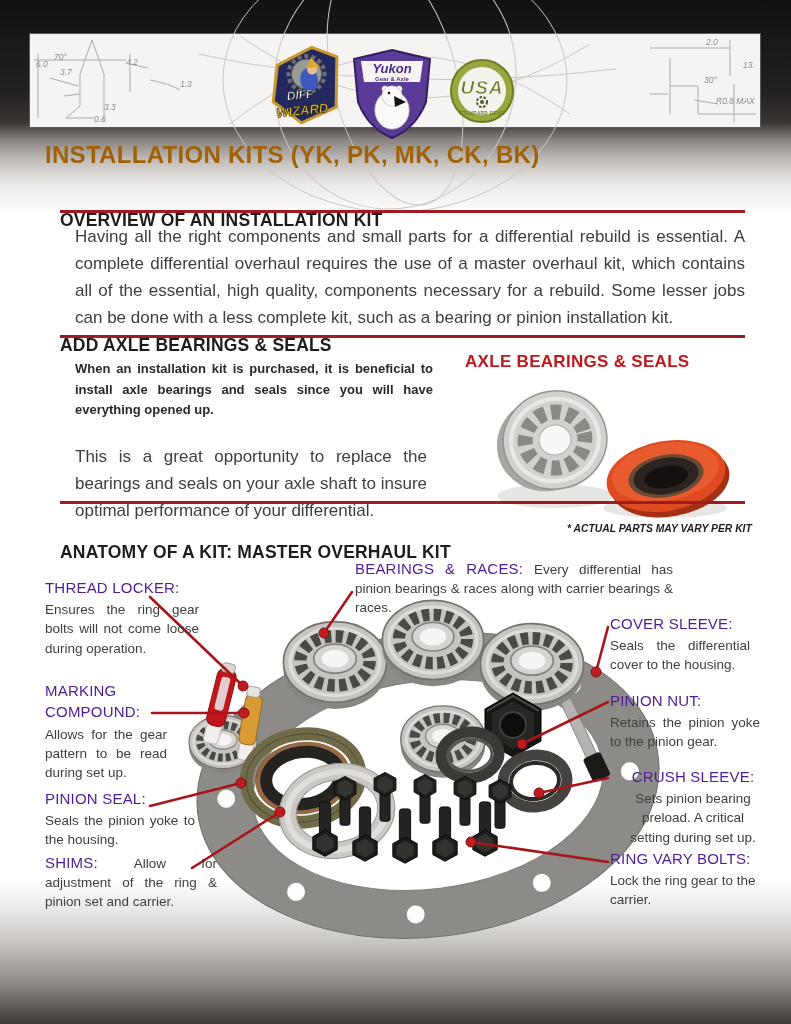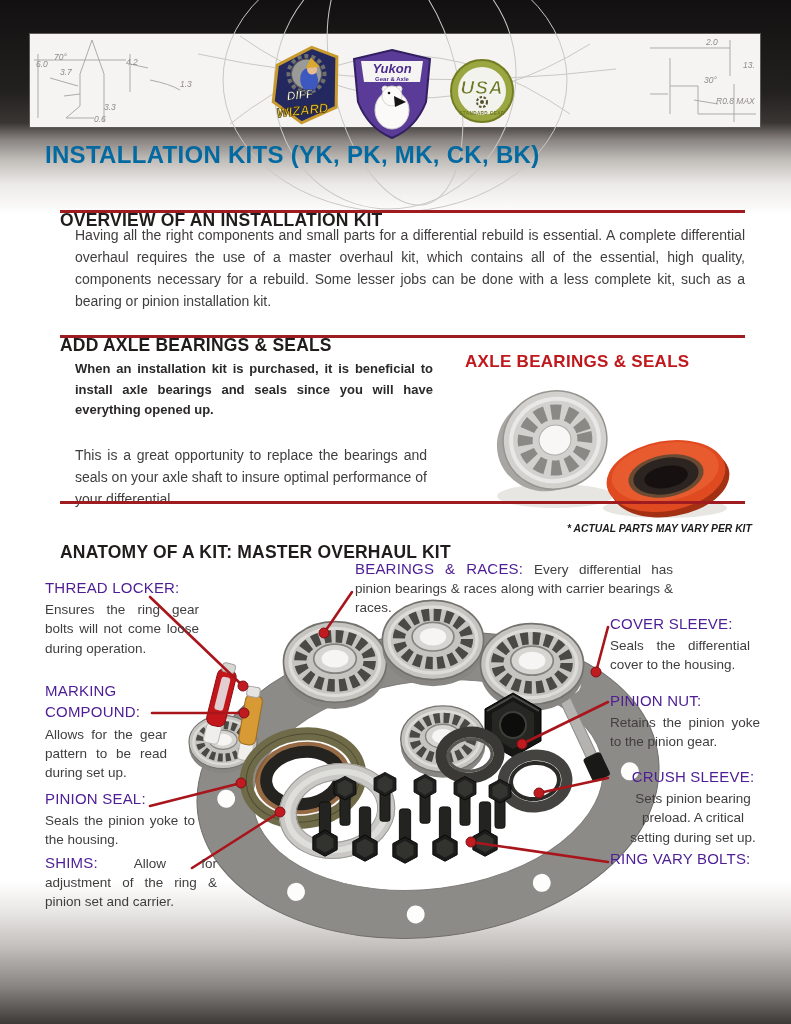--- a/index.html
+++ b/index.html
@@ -8,25 +8,25 @@
     font-family:"Liberation Sans", sans-serif;
     background:linear-gradient(180deg,
       #121010 0%, #232020 9%, #3a3633 12%,
       #8a8582 13.7%, #c0bcb8 15.6%, #eceae8 18%, #ffffff 21%,
       #ffffff 86%, #e9e7e5 89%, #c4c1be 92.3%, #8b8784 96.2%, #3d3936 100%);
   }
   svg{overflow:visible;display:block;}
   .band{position:absolute;left:29px;top:33px;width:732px;height:95px;
     background:#f5f4f2;border:1px solid #5d5956;box-sizing:border-box;}
   .main-title{position:absolute;left:45px;top:141px;font-size:24px;font-weight:bold;
-    color:#0369a1;letter-spacing:0.3px;white-space:nowrap;}
+    color:#a16207;letter-spacing:0.3px;white-space:nowrap;}
   .sec-h{position:absolute;font-size:17.5px;font-weight:bold;color:#211c1c;
     letter-spacing:0.2px;white-space:nowrap;margin-top:23px;}
   .rule{position:absolute;left:60px;width:685px;height:3px;background:#9e1b20;}
-  .p-body{position:absolute;color:#403d3d;font-size:14px;line-height:1.58;text-align:justify;}
+  .p-body{position:absolute;color:#403d3d;font-size:17px;line-height:1.58;text-align:justify;}
   .p-body.bold{font-weight:bold;color:#2b2828;font-size:13px;}
   .axle-label{position:absolute;color:#c0181d;font-weight:bold;font-size:17px;
     letter-spacing:0.3px;text-align:left;}
   .note{position:absolute;font-weight:bold;font-style:italic;font-size:11px;
     color:#1d1a1a;white-space:nowrap;transform:scaleX(0.94);transform-origin:left;}
   .callout{position:absolute;font-size:13.5px;color:#403d3d;line-height:1.42;
     text-align:justify;z-index:5;}
   .callout .lbl{color:#4c1d95;font-weight:normal;font-size:15px;letter-spacing:0.2px;}
   .callout.block .lbl{display:block;margin-bottom:2px;}
   .callout.inline .lbl::after{content:" ";}
@@ -317,13 +317,14 @@
 <div class="callout block" style="left:610px;top:690px;width:150px">
   <span class="lbl">PINION NUT:</span>
   <span class="txt">Retains the pinion yoke to the pinion gear.</span>
 </div>
 <div class="callout block" style="left:624px;top:766px;width:138px;text-align:center">
   <span class="lbl">CRUSH SLEEVE:</span>
   <span class="txt">Sets pinion bearing preload. A critical setting during set up.</span>
 </div>
 <div class="callout block" style="left:610px;top:848px;width:152px;text-align:left">
   <span class="lbl">RING VARY BOLTS:</span>
+  <span class="txt">Lock the ring gear to the carrier.</span>
 </div>
 
 </body></html>

